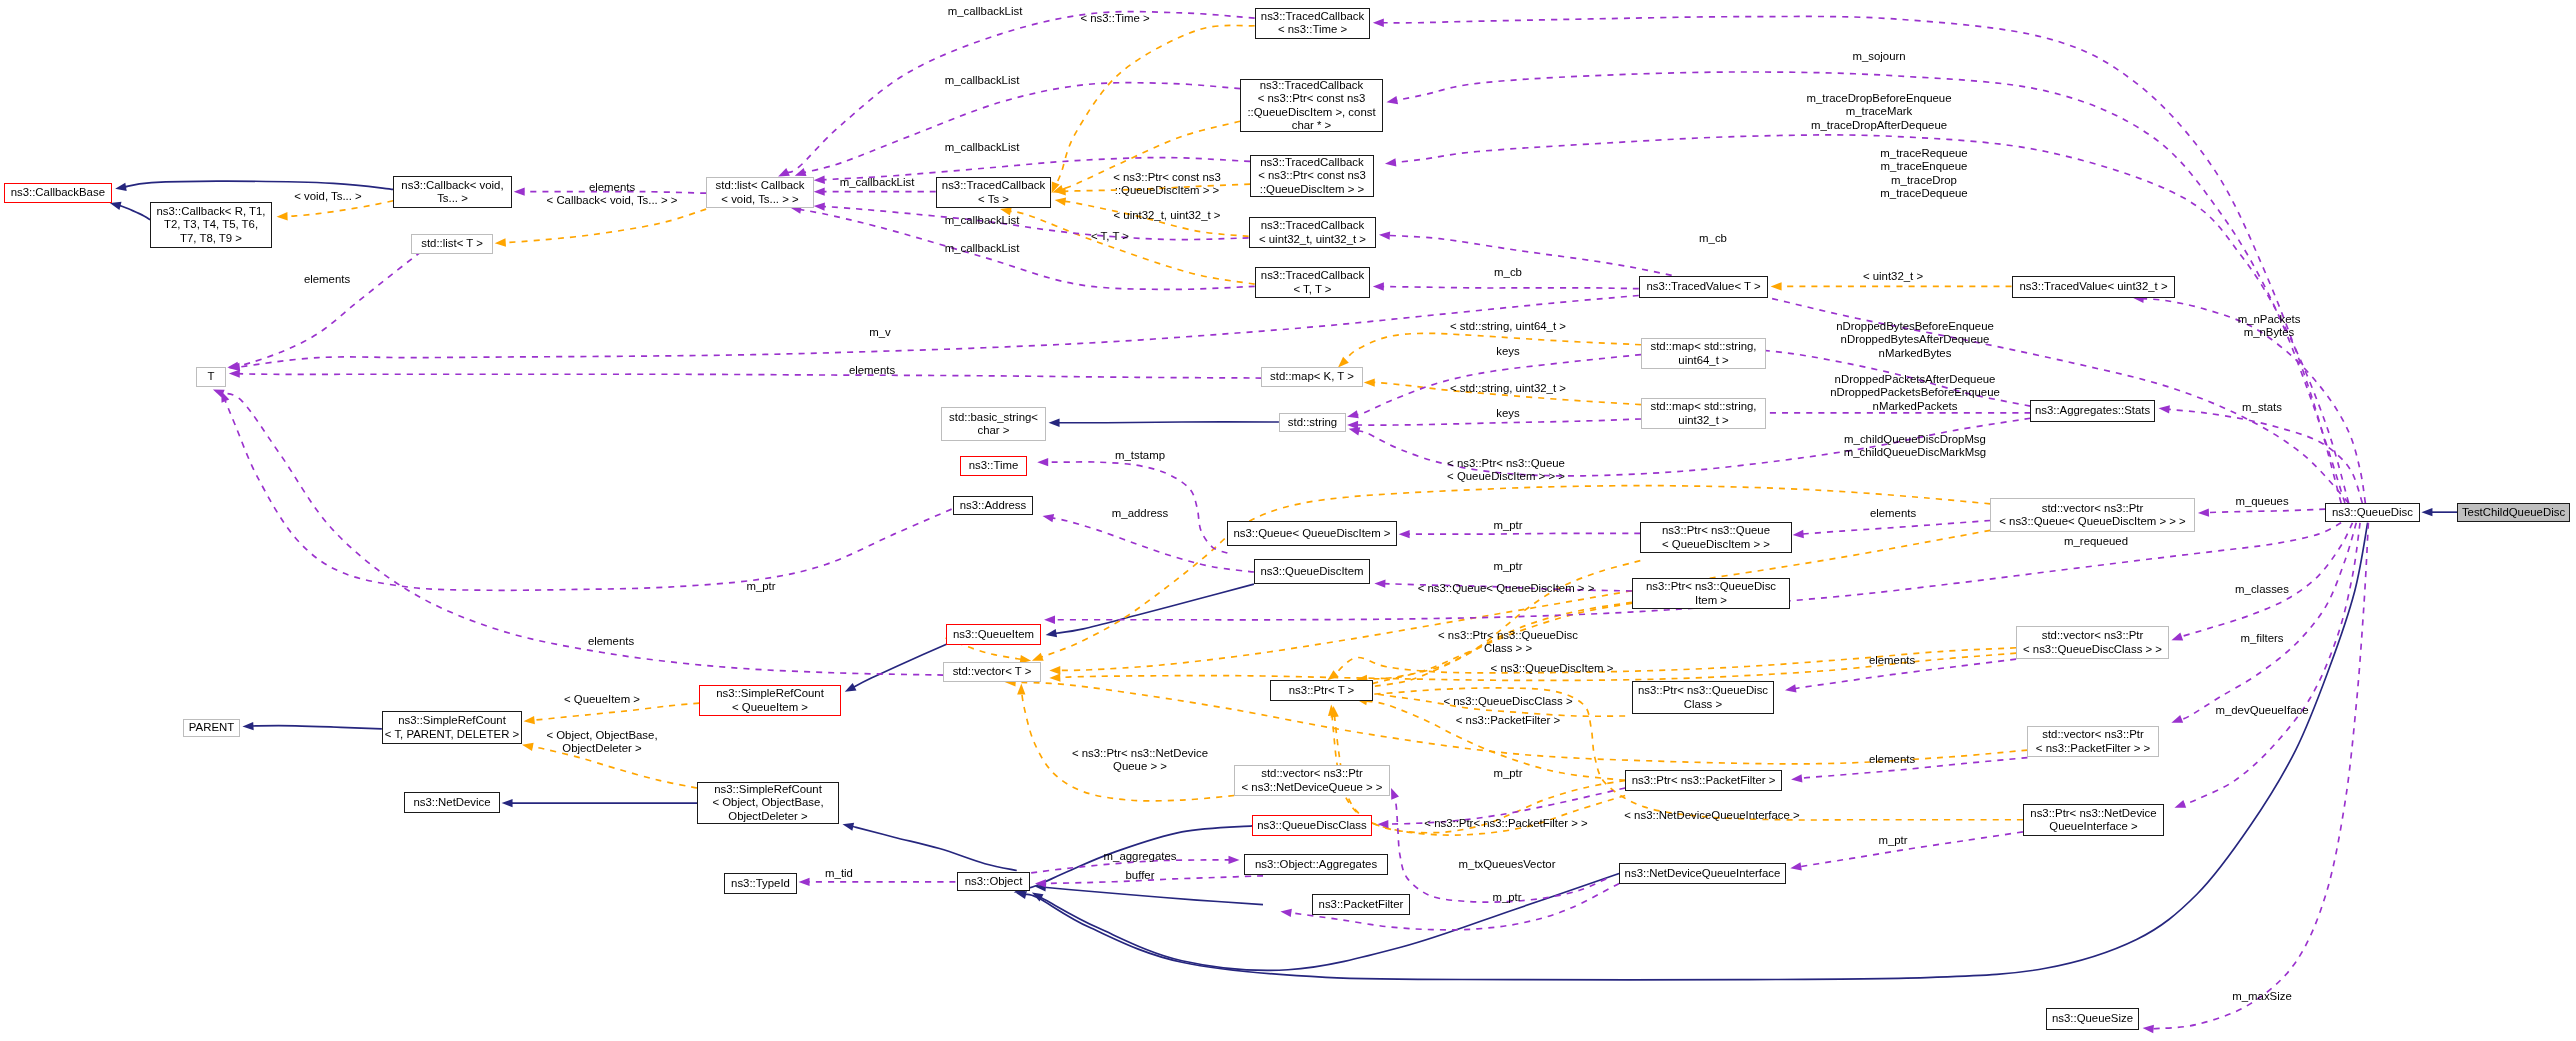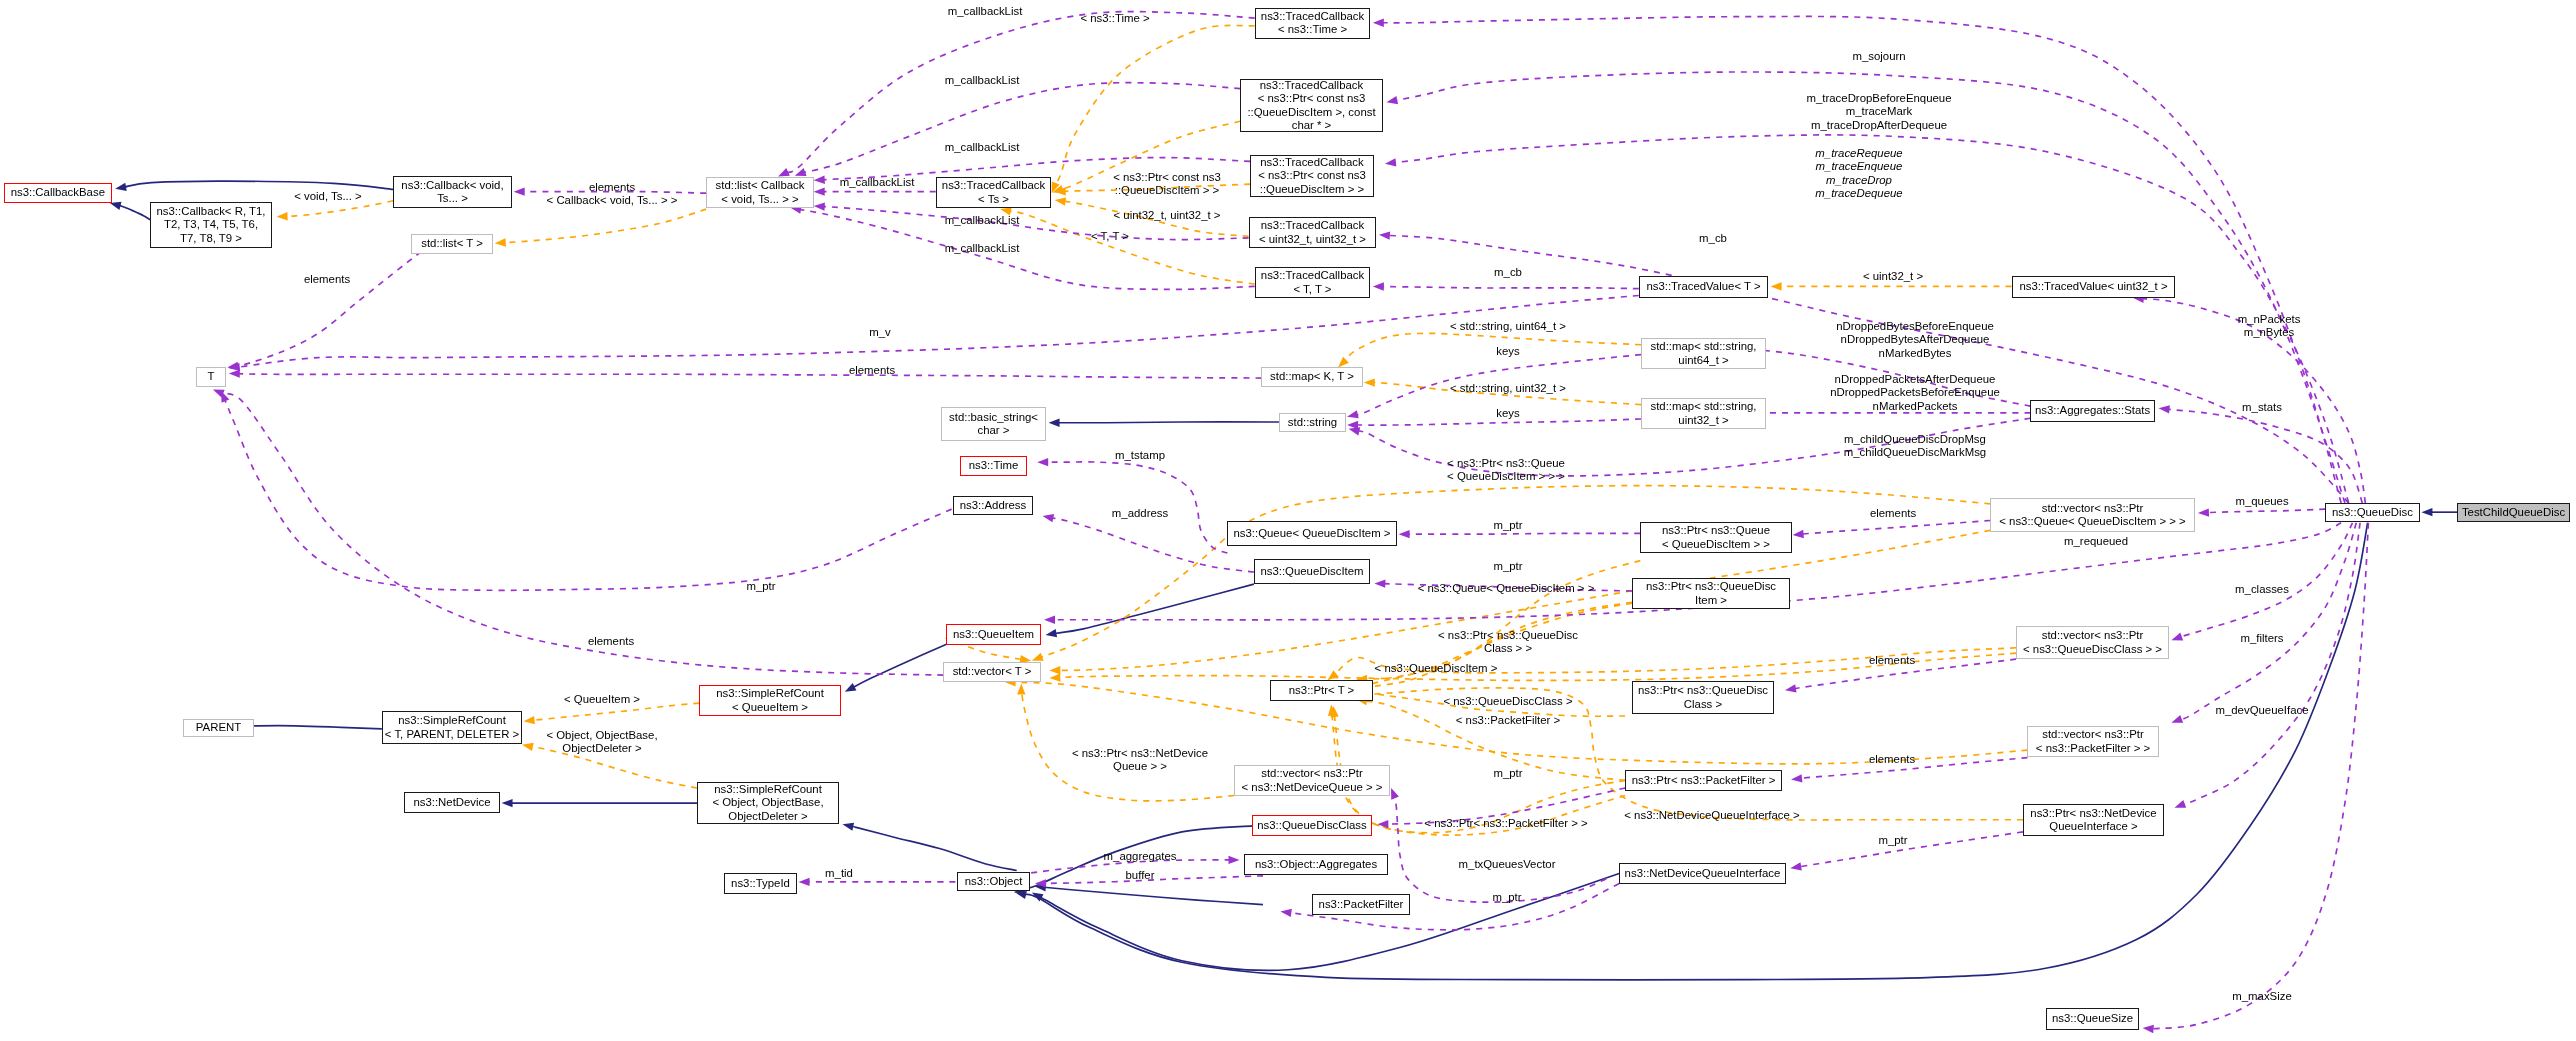--- a/index.html
+++ b/index.html
@@ -235,21 +235,21 @@
 &lt; QueueDiscItem &gt; &gt;</div>
     <div class="node solid" style="left:1632px;top:578px;width:158px;height:31px;">ns3::Ptr&lt; ns3::QueueDisc
 Item &gt;</div>
     <div class="node solid" style="left:1632px;top:681px;width:142px;height:33px;">ns3::Ptr&lt; ns3::QueueDisc
 Class &gt;</div>
     <div class="node red" style="left:946px;top:624px;width:95px;height:20.5px;">ns3::QueueItem</div>
     <div class="node grey" style="left:943px;top:662px;width:98px;height:19.7px;">std::vector&lt; T &gt;</div>
     <div class="node solid" style="left:1270px;top:680px;width:103px;height:20.5px;">ns3::Ptr&lt; T &gt;</div>
     <div class="node red" style="left:699px;top:685px;width:142px;height:31px;">ns3::SimpleRefCount
 &lt; QueueItem &gt;</div>
-    <div class="node grey" style="left:183px;top:719px;width:71px;height:18px;">PARENT</div>
+    <div class="node grey" style="left:183px;top:719px;width:57px;height:18px;">PARENT</div>
     <div class="node solid" style="left:382px;top:711px;width:140px;height:33px;">ns3::SimpleRefCount
 &lt; T, PARENT, DELETER &gt;</div>
     <div class="node solid" style="left:404px;top:792px;width:96px;height:20.5px;">ns3::NetDevice</div>
     <div class="node solid" style="left:697px;top:782px;width:142px;height:42px;">ns3::SimpleRefCount
 &lt; Object, ObjectBase,
 ObjectDeleter &gt;</div>
     <div class="node solid" style="left:724px;top:873px;width:73px;height:20.5px;">ns3::TypeId</div>
     <div class="node solid" style="left:957px;top:872px;width:73px;height:19px;">ns3::Object</div>
     <div class="node solid" style="left:1244px;top:854px;width:144px;height:20.5px;">ns3::Object::Aggregates</div>
     <div class="node solid" style="left:1312px;top:894px;width:98px;height:20.5px;">ns3::PacketFilter</div>
@@ -284,21 +284,21 @@
 &lt; QueueDiscItem &gt; &gt; &gt;</div>
     <div class="elabel" style="left:1506px;top:589px;">&lt; ns3::Queue&lt; QueueDiscItem &gt; &gt;</div>
     <div class="elabel" style="left:1508px;top:721px;">&lt; ns3::PacketFilter &gt;</div>
     <div class="elabel" style="left:1712px;top:816px;">&lt; ns3::NetDeviceQueueInterface &gt;</div>
     <div class="elabel" style="left:1508px;top:702px;">&lt; ns3::QueueDiscClass &gt;</div>
     <div class="elabel" style="left:1508px;top:642px;">&lt; ns3::Ptr&lt; ns3::QueueDisc
 Class &gt; &gt;</div>
     <div class="elabel" style="left:1506px;top:824px;">&lt; ns3::Ptr&lt; ns3::PacketFilter &gt; &gt;</div>
     <div class="elabel" style="left:1140px;top:760px;">&lt; ns3::Ptr&lt; ns3::NetDevice
 Queue &gt; &gt;</div>
-    <div class="elabel" style="left:1436px;top:669px;">&lt; ns3::QueueDiscItem &gt;</div>
+    <div class="elabel" style="left:1552px;top:669px;">&lt; ns3::QueueDiscItem &gt;</div>
     <div class="elabel" style="left:602px;top:700px;">&lt; QueueItem &gt;</div>
     <div class="elabel" style="left:602px;top:742px;">&lt; Object, ObjectBase,
 ObjectDeleter &gt;</div>
     <div class="elabel" style="left:612px;top:194px;">elements
 &lt; Callback&lt; void, Ts... &gt; &gt;</div>
     <div class="elabel" style="left:611px;top:642px;">elements</div>
     <div class="elabel" style="left:327px;top:280px;">elements</div>
     <div class="elabel" style="left:877px;top:183px;">m_callbackList</div>
     <div class="elabel" style="left:985px;top:12px;">m_callbackList</div>
     <div class="elabel" style="left:982px;top:81px;">m_callbackList</div>
@@ -332,21 +332,21 @@
 nMarkedPackets</div>
     <div class="elabel" style="left:2262px;top:502px;">m_queues</div>
     <div class="elabel" style="left:2096px;top:542px;">m_requeued</div>
     <div class="elabel" style="left:2262px;top:590px;">m_classes</div>
     <div class="elabel" style="left:2262px;top:639px;">m_filters</div>
     <div class="elabel" style="left:2262px;top:711px;">m_devQueueIface</div>
     <div class="elabel" style="left:2262px;top:997px;">m_maxSize</div>
     <div class="elabel" style="left:2269px;top:326px;">m_nPackets
 m_nBytes</div>
     <div class="elabel" style="left:2262px;top:408px;">m_stats</div>
-    <div class="elabel" style="left:1859px;top:174px;font-style:italic;">m_traceRequeue
+    <div class="elabel" style="left:1924px;top:174px;">m_traceRequeue
 m_traceEnqueue
 m_traceDrop
 m_traceDequeue</div>
     <div class="elabel" style="left:1879px;top:112px;">m_traceDropBeforeEnqueue
 m_traceMark
 m_traceDropAfterDequeue</div>
     <div class="elabel" style="left:1879px;top:57px;">m_sojourn</div>
     <div class="elabel" style="left:1892px;top:661px;">elements</div>
     <div class="elabel" style="left:1892px;top:760px;">elements</div>
     <div class="elabel" style="left:1893px;top:841px;">m_ptr</div>

